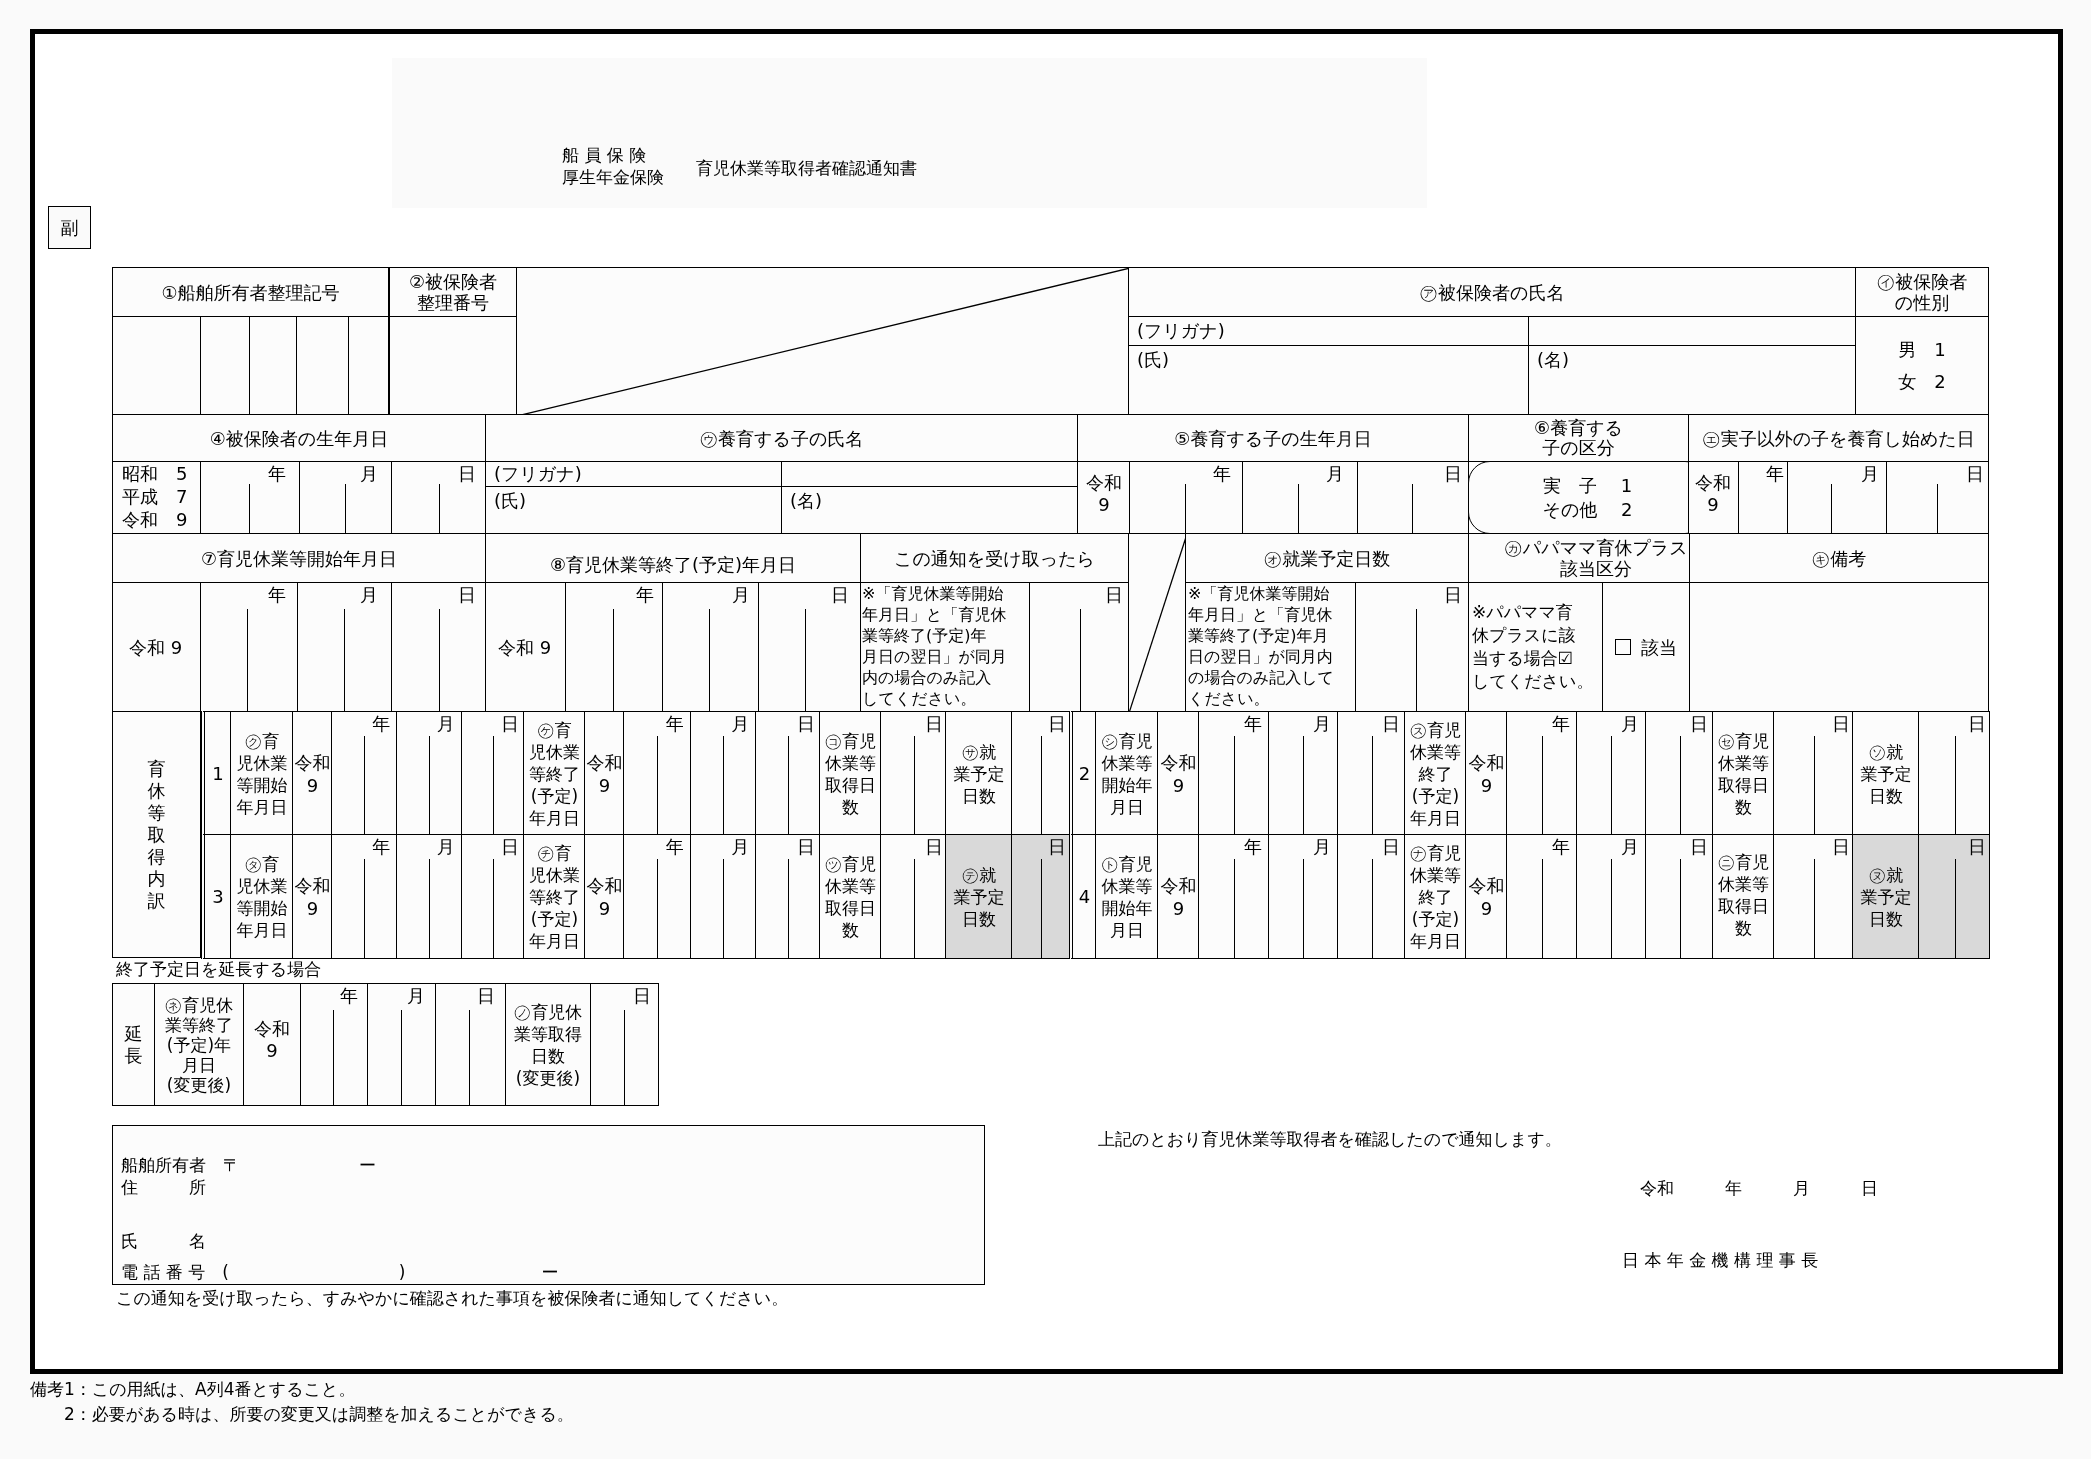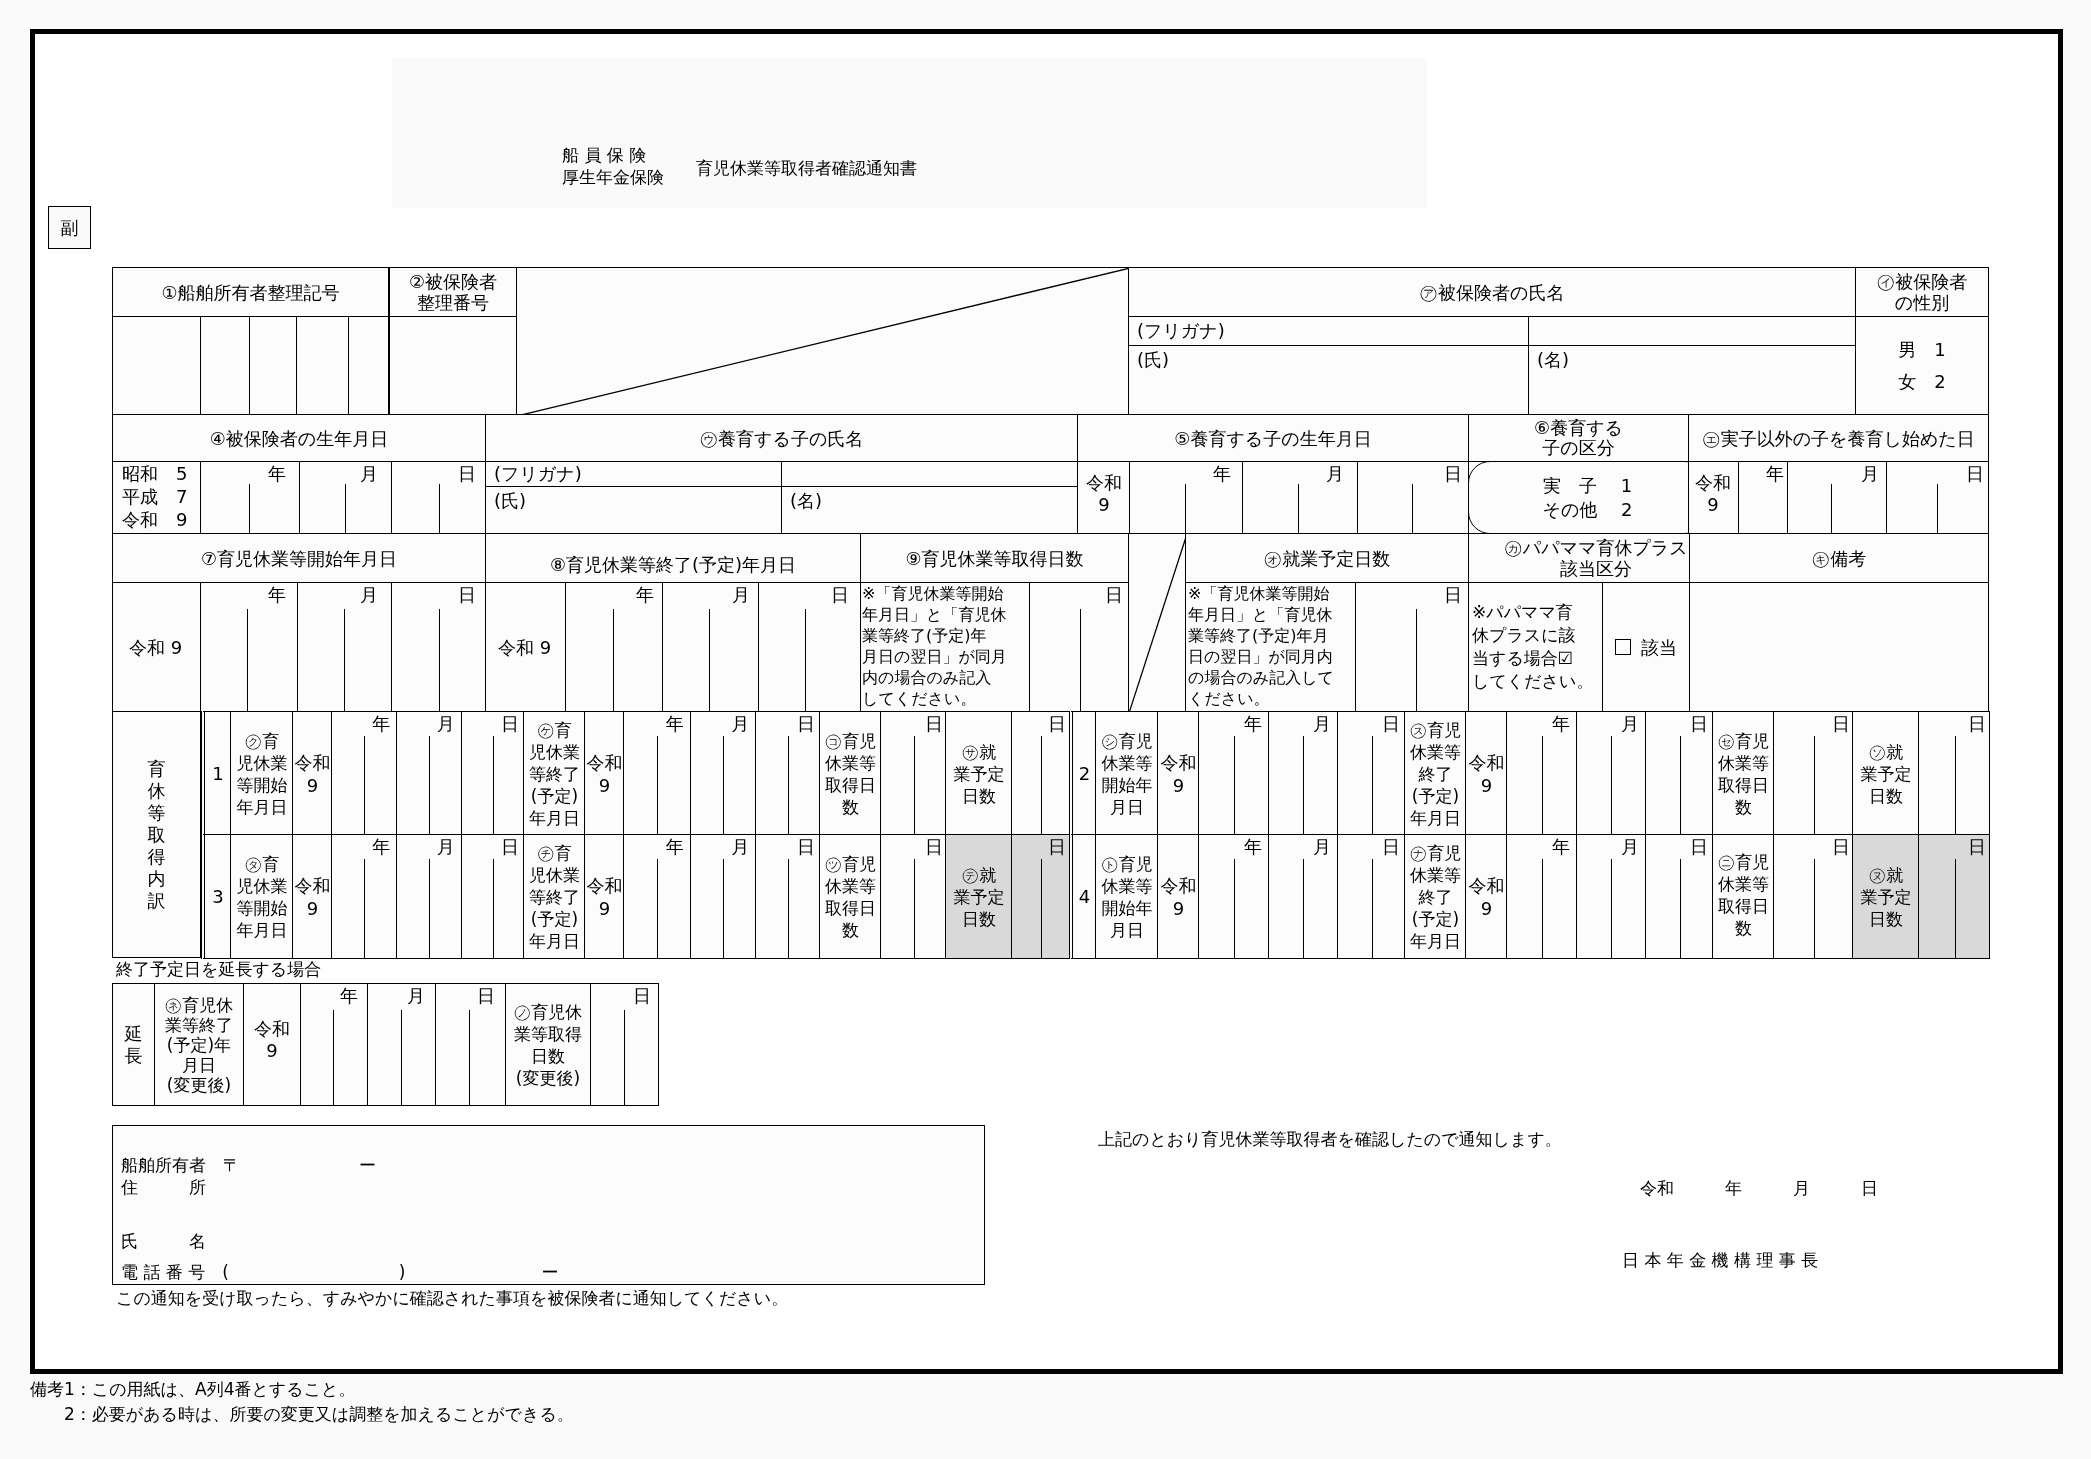--- a/index.html
+++ b/index.html
@@ -130,21 +130,21 @@
   <div class="vl" style="left:79px;top:0;height:130px;"></div>
   <span class="unit" style="left:150px;top:0;">年</span>
   <div class="vl" style="left:127px;top:26px;height:104px;"></div>
   <div class="vl" style="left:176px;top:0;height:130px;"></div>
   <span class="unit" style="left:246px;top:0;">月</span>
   <div class="vl" style="left:223px;top:26px;height:104px;"></div>
   <div class="vl" style="left:272px;top:0;height:130px;"></div>
   <span class="unit" style="left:345px;top:0;">日</span>
   <div class="vl" style="left:319px;top:26px;height:104px;"></div>
 </div>
-<div class="cell hdr" style="left:860px;top:533px;width:269px;height:50px;">⑨育児休業等取得日数</div>
+<div class="cell hdr" style="left:860px;top:533px;width:269px;height:50px;">この通知を受け取ったら</div>
 <div class="cell" style="left:860px;top:582px;width:170px;height:130px;">
   <span class="note small" style="left:1px;top:0;line-height:21px;font-size:16px;">※「育児休業等開始
 年月日」と「育児休
 業等終了(予定)年
 月日の翌日」が同月
 内の場合のみ記入
 してください。</span>
 </div>
 <div class="cell" style="left:1029px;top:582px;width:100px;height:130px;">
   <span class="unit" style="left:75px;top:0;">日</span>

